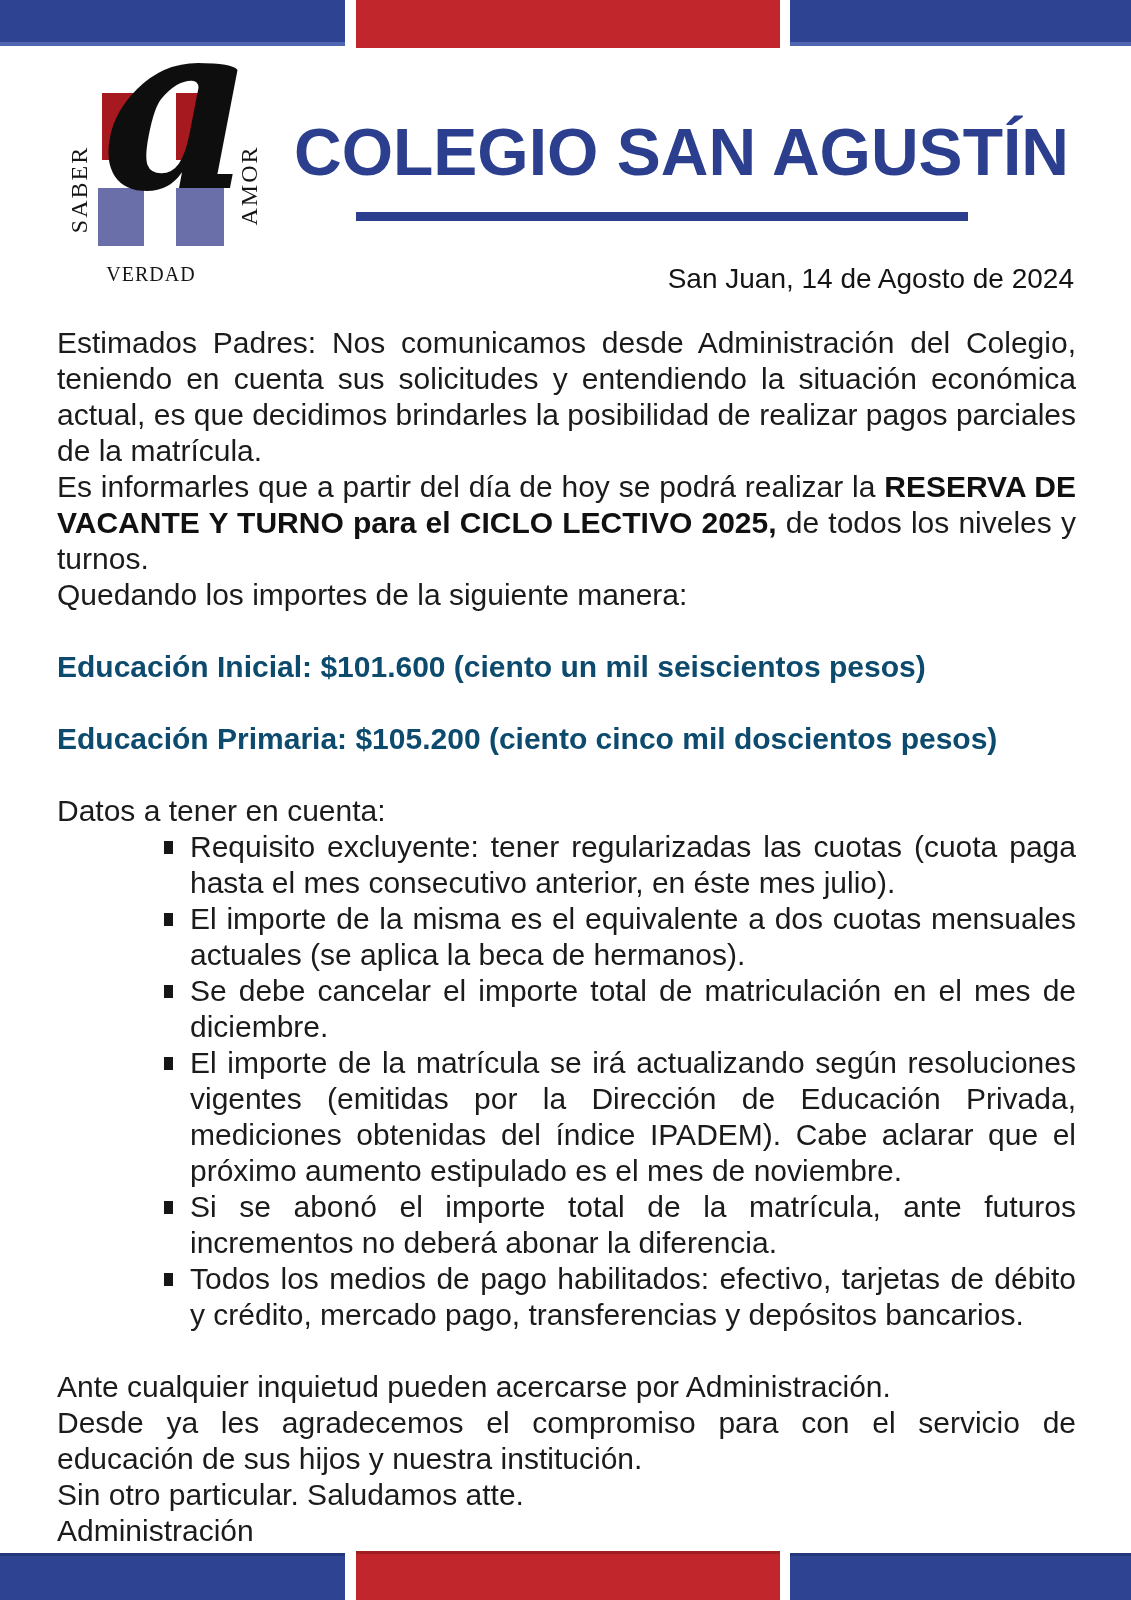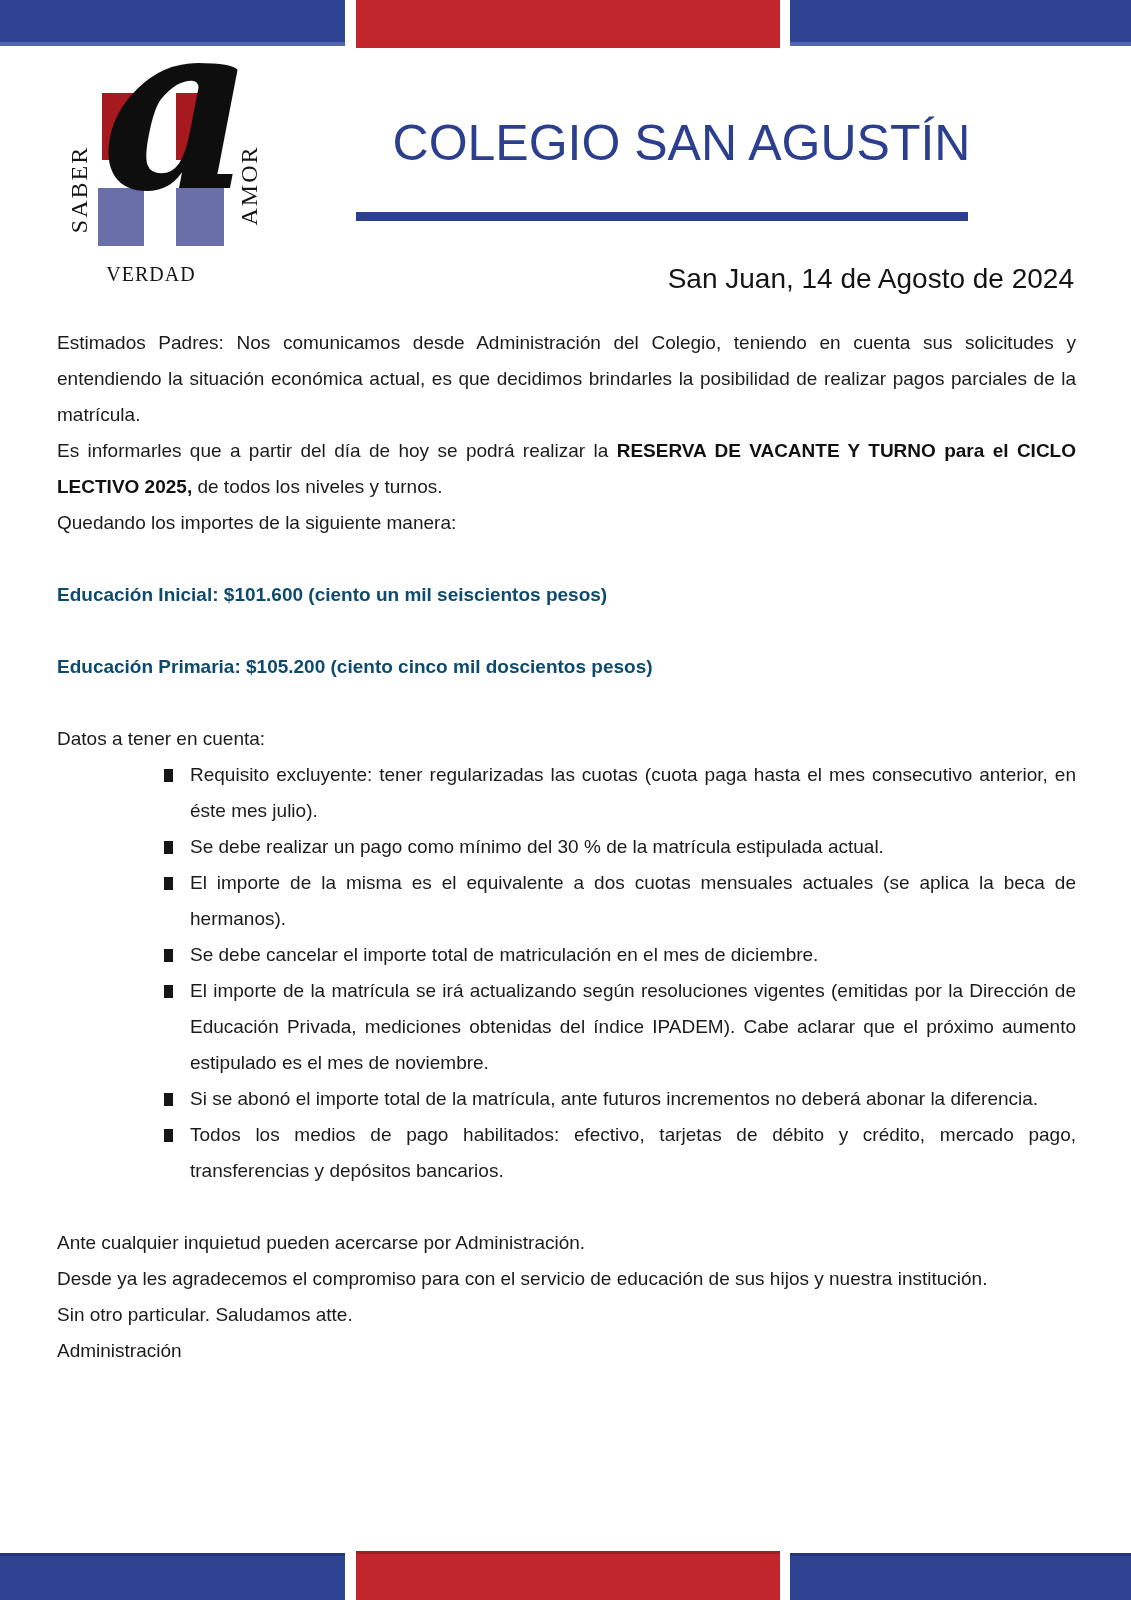--- a/index.html
+++ b/index.html
@@ -29,27 +29,27 @@
     font-size:235px; color:#0e0e0e; text-align:center; pointer-events:none;
   }
   .logo .word { font-family:"Liberation Serif", serif; color:#151515; white-space:nowrap; }
   .word-left  { position:absolute; left:-34px; top:92px;  width:110px; text-align:center; transform:rotate(-90deg); font-size:24px; letter-spacing:2px; }
   .word-right { position:absolute; left:146px; top:88px;  width:90px;  text-align:center; transform:rotate(-90deg); font-size:24px; letter-spacing:2px; }
   .word-bottom{ position:absolute; left:30px;  top:166px; width:126px; text-align:center; font-size:20px; letter-spacing:1px;margin-top:13px; }
 
   
   .title {
     position:absolute; left:283px; top:114px; width:797px; margin:0;
-    text-align:center; font-size:50px; font-weight:normal; color:#2c3f8f; letter-spacing:0;
+    text-align:center; font-size:66px; font-weight:bold; color:#2c3f8f; letter-spacing:0;
   }
   .title-underline { position:absolute; left:356px; top:212px; width:612px; height:9px; background:#2c3f8f; }
   .date-line { position:absolute; right:57px; top:263px; font-size:28px; color:#141414;margin-left:10px; }
 
   
-  .content { position:absolute; left:57px; top:325px; width:1019px; font-size:19px; line-height:36px; color:#1b1b1b; }
+  .content { position:absolute; left:57px; top:325px; width:1019px; font-size:30px; line-height:36px; color:#1b1b1b; }
   .content p { margin:0; text-align:justify; }
   .content p.space-before { margin-top:36px; }
   .price { color:#0c4a6e; font-weight:bold; text-align:left !important; }
   .datos-heading { text-align:left; }
   ul.points { margin:0; padding:0 0 0 105px; list-style:none; }
   ul.points li { position:relative; padding-left:28px; text-align:justify; }
   ul.points li::before { content:""; position:absolute; left:2px; top:12px; width:9px; height:13px; background:#161616; }
   .closing-line { text-align:right; }
   .closing-wrap { text-align:justify; }
   .signature { text-align:right; }
@@ -83,21 +83,20 @@
   <p><span>Es informarles que a partir del día de hoy se podrá realizar la </span><strong>RESERVA DE VACANTE Y TURNO para el CICLO LECTIVO 2025,</strong><span> de todos los niveles y turnos.</span></p>
   <p class="closing-line">Quedando los importes de la siguiente manera:</p>
 
   <p class="price space-before">Educación Inicial: $101.600 (ciento un mil seiscientos pesos)</p>
   <p class="price space-before">Educación Primaria: $105.200 (ciento cinco mil doscientos pesos)</p>
 
   <p class="datos-heading space-before">Datos a tener en cuenta:</p>
 
   <ul class="points">
     <li>Requisito excluyente: tener regularizadas las cuotas (cuota paga hasta el mes consecutivo anterior, en éste mes julio).</li>
-    <li>Se debe realizar un pago como mínimo del 30 % de la matrícula estipulada actual.</li>
     <li>El importe de la misma es el equivalente a dos cuotas mensuales actuales (se aplica la beca de hermanos).</li>
     <li>Se debe cancelar el importe total de matriculación en el mes de diciembre.</li>
     <li>El importe de la matrícula se irá actualizando según resoluciones vigentes (emitidas por la Dirección de Educación Privada, mediciones obtenidas del índice IPADEM). Cabe aclarar que el próximo aumento estipulado es el mes de noviembre.</li>
     <li>Si se abonó el importe total de la matrícula, ante futuros incrementos no deberá abonar la diferencia.</li>
     <li>Todos los medios de pago habilitados: efectivo, tarjetas de débito y crédito, mercado pago, transferencias y depósitos bancarios.</li>
   </ul>
 
   <p class="closing-line space-before">Ante cualquier inquietud pueden acercarse por Administración.</p>
   <p class="closing-wrap">Desde ya les agradecemos el compromiso para con el servicio de educación de sus hijos y nuestra institución.</p>
   <p class="closing-line">Sin otro particular. Saludamos atte.</p>

